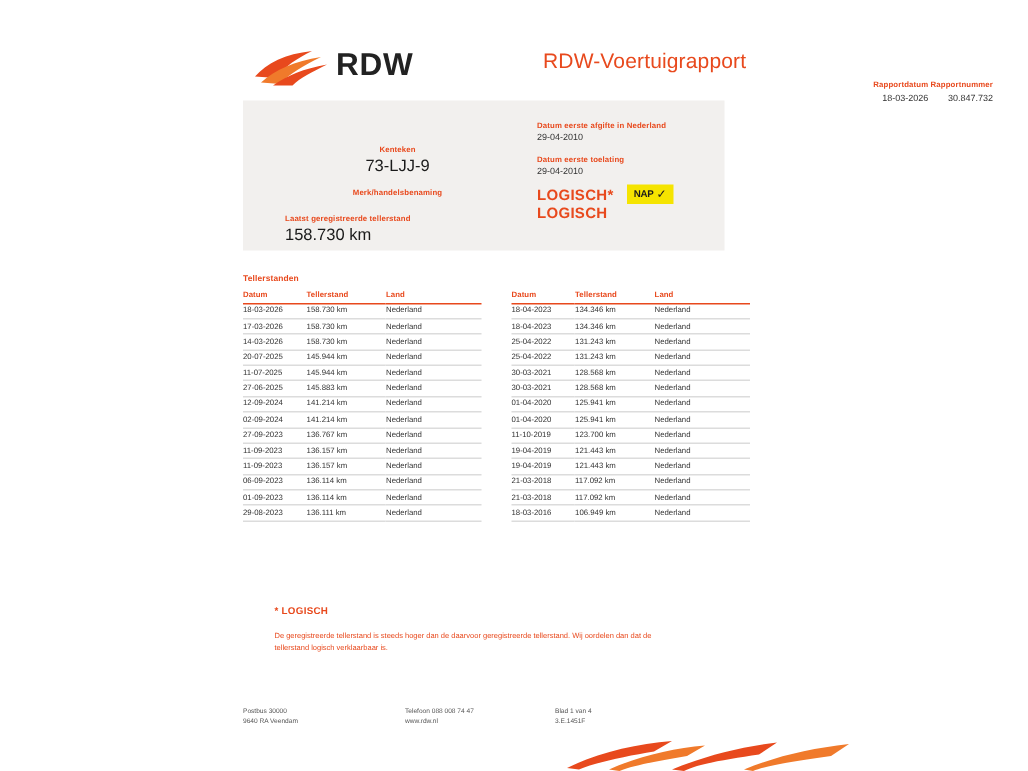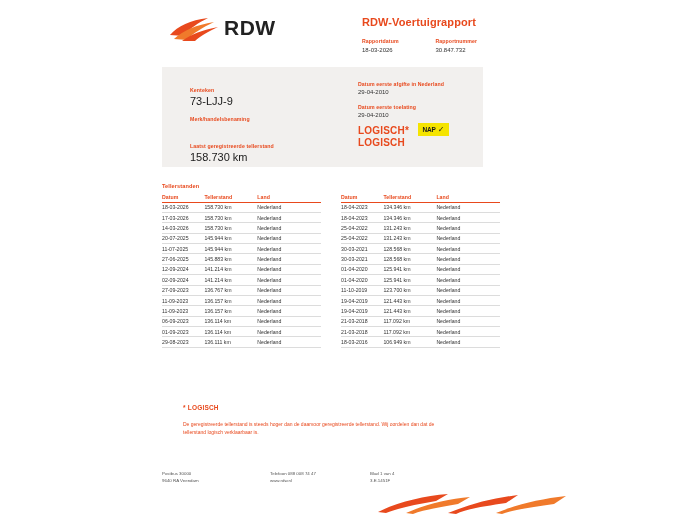--- a/index.html
+++ b/index.html
@@ -18,23 +18,24 @@
   .page {
     position: absolute;
     left: 0; top: 0;
     width: 685px;
     height: 514px;
   }
 
   
   .header {
     position: absolute;
-    left: 0; top: 0;
+    left: 0; top: 16px;
     width: 685px;
     height: 62px;
+    text-align: right;
   }
   .rdw-logo {
     position: absolute;
     left: 168px;
     top: 10px;
     width: 120px;
     height: 34px;
   }
   .rdw-logo .mark {
     position: absolute;
@@ -47,22 +48,22 @@
     top: 6px;
     font-size: 21px;
     font-weight: bold;
     letter-spacing: 0.5px;
     color: #222;
   }
   .report-title {
     position: absolute;
     left: 362px;
     top: 16px;
-    font-size: 11px;
-    font-weight: bold;
+    font-size: 14px;
+    font-weight: normal;
     color: #e8491d;
     letter-spacing: 0.1px;
   }
   .meta-row {
     position: absolute;
     left: 362px;
     top: 38px;
     width: 300px;
     font-size: 5.4px;
   }
@@ -85,21 +86,21 @@
 
   
   .info-panel {
     position: absolute;
     left: 162px;
     top: 67px;
     width: 321px;
     height: 100px;
     background: #f2f0ee;
   }
-  .info-left { position: absolute; left: 28px; top: 20px; width: 150px; }
+  .info-left { position: absolute; left: 28px; top: 30px; width: 150px; text-align: center; }
   .info-right { position: absolute; left: 196px; top: 14px; width: 130px; }
   .lbl {
     color: #e8491d;
     font-weight: bold;
     font-size: 5.2px;
     letter-spacing: 0.1px;
   }
   .val-big {
     font-size: 11px;
     color: #1a1a1a;

